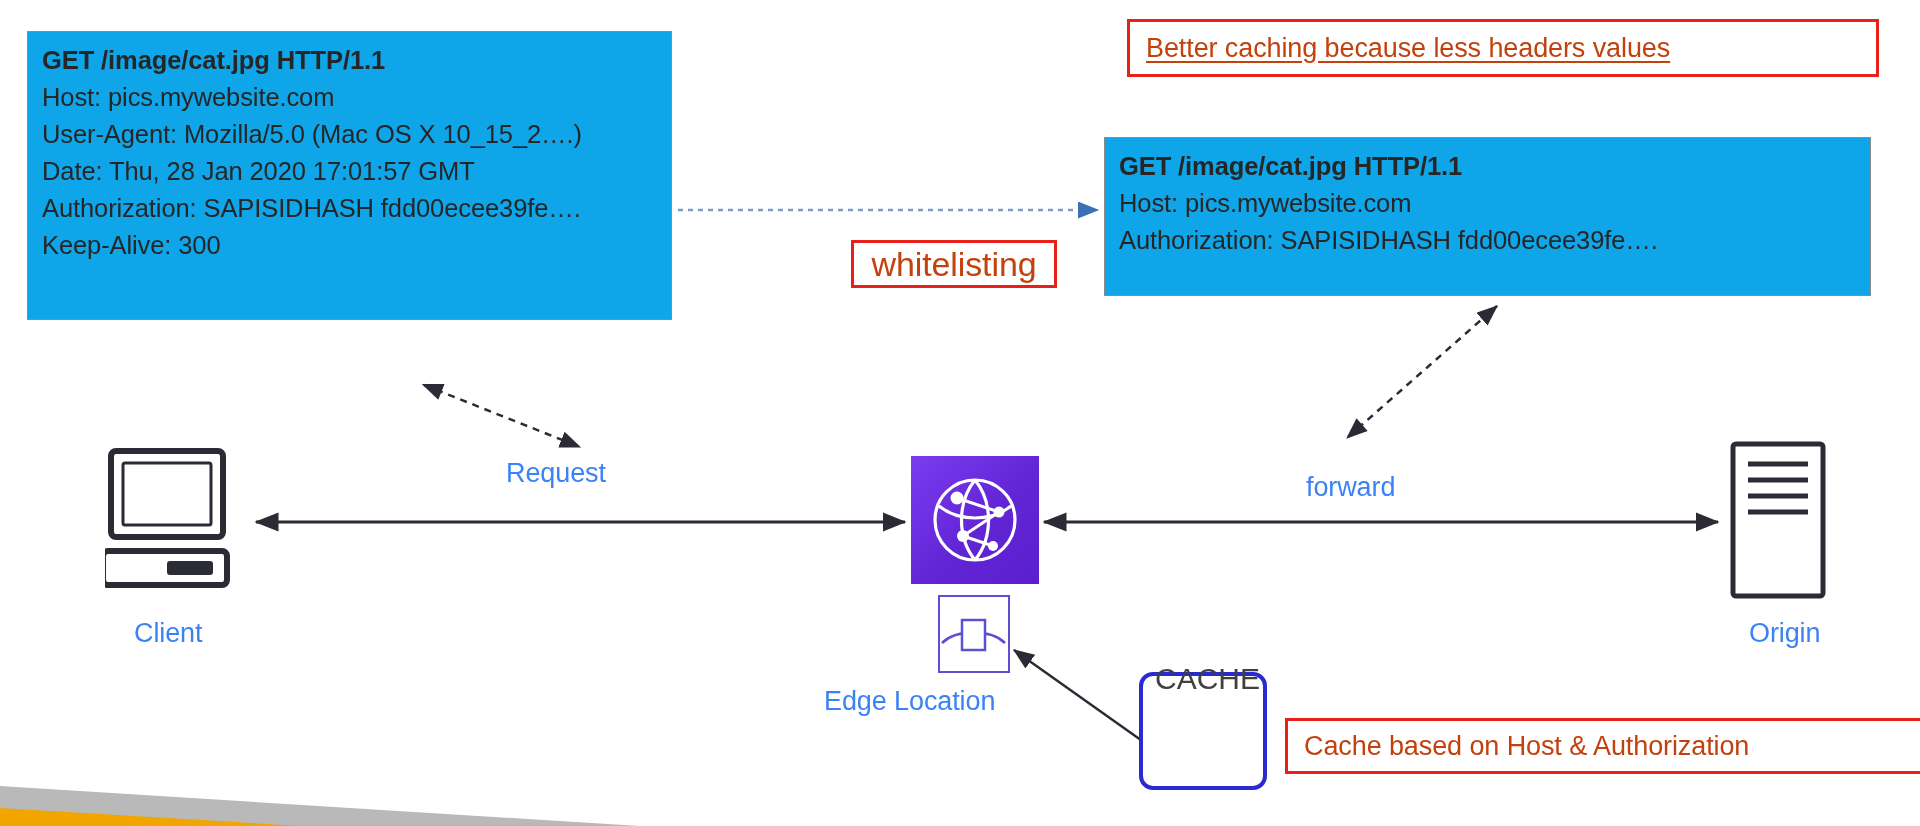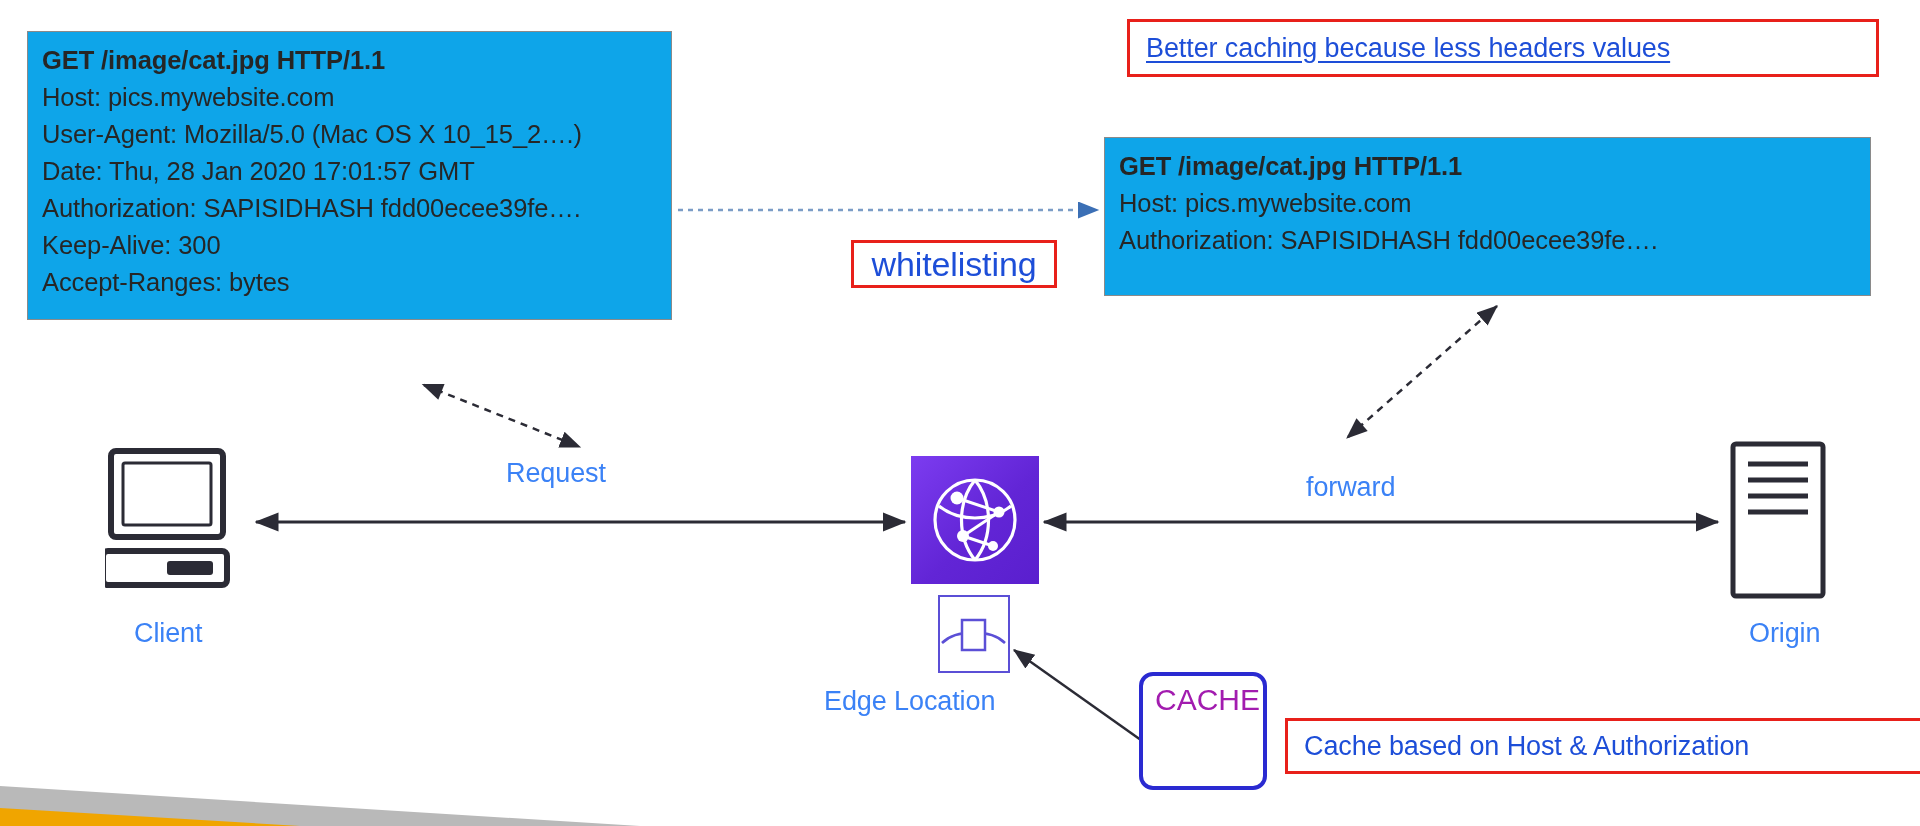--- a/index.html
+++ b/index.html
@@ -58,21 +58,21 @@
     position: absolute;
     border: 3px solid #e8201a;
     background: #ffffff;
     box-sizing: border-box;
     display: flex;
     align-items: center;
     padding: 0 16px;
   }
   .annot-text {
     font-size: 27px;
-    color: #1d4ed8;
+    color: #c2410c;
     white-space: nowrap;
     letter-spacing: -0.1px;
   }
   .annot-text.underline {
     text-decoration: underline;
     text-underline-offset: 4px;
   }
 
   #annot-better-caching {
     left: 1127px;
@@ -170,23 +170,23 @@
     width: 128px;
     height: 118px;
     border: 4px solid #2a2ad1;
     border-radius: 14px;
     background: #ffffff;
     box-sizing: border-box;
   }
   #cache-label {
     position: absolute;
     left: 1155px;
-    top: 683px;
+    top: 662px;
     font-size: 30px;
-    color: #a21caf;
+    color: #404040;
     letter-spacing: 0px;
     white-space: nowrap;
   }
 
   
   #slide-corner {
     position: absolute;
     left: 0;
     bottom: 0;
     width: 640px;
@@ -250,21 +250,20 @@
     </g>
   </svg>
 
   <div class="hdr-box" id="box-client-request">
     <div class="hdr-line bold">GET /image/cat.jpg   HTTP/1.1</div>
     <div class="hdr-line">Host: pics.mywebsite.com</div>
     <div class="hdr-line">User-Agent: Mozilla/5.0 (Mac OS X 10_15_2….)</div>
     <div class="hdr-line">Date: Thu, 28 Jan 2020 17:01:57 GMT</div>
     <div class="hdr-line">Authorization: SAPISIDHASH fdd00ecee39fe….</div>
     <div class="hdr-line">Keep-Alive: 300</div>
-    <div class="hdr-line">Accept-Ranges: bytes</div>
   </div>
 
   <div class="hdr-box" id="box-edge-request">
     <div class="hdr-line bold">GET /image/cat.jpg   HTTP/1.1</div>
     <div class="hdr-line">Host: pics.mywebsite.com</div>
     <div class="hdr-line">Authorization: SAPISIDHASH fdd00ecee39fe….</div>
   </div>
 
   <div class="annot" id="annot-better-caching">
     <span class="annot-text underline">Better caching because less headers values</span>

